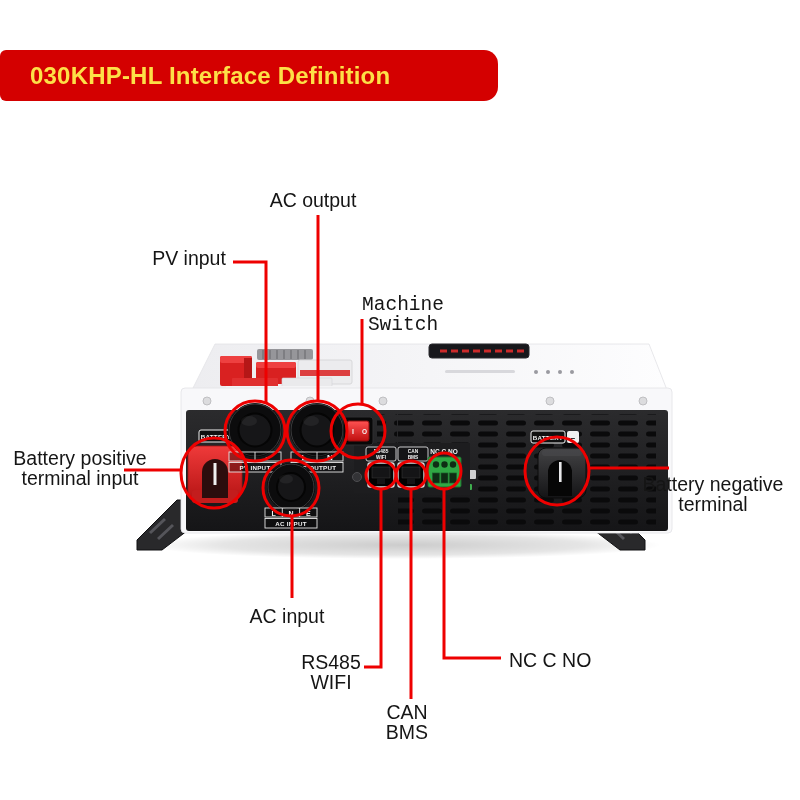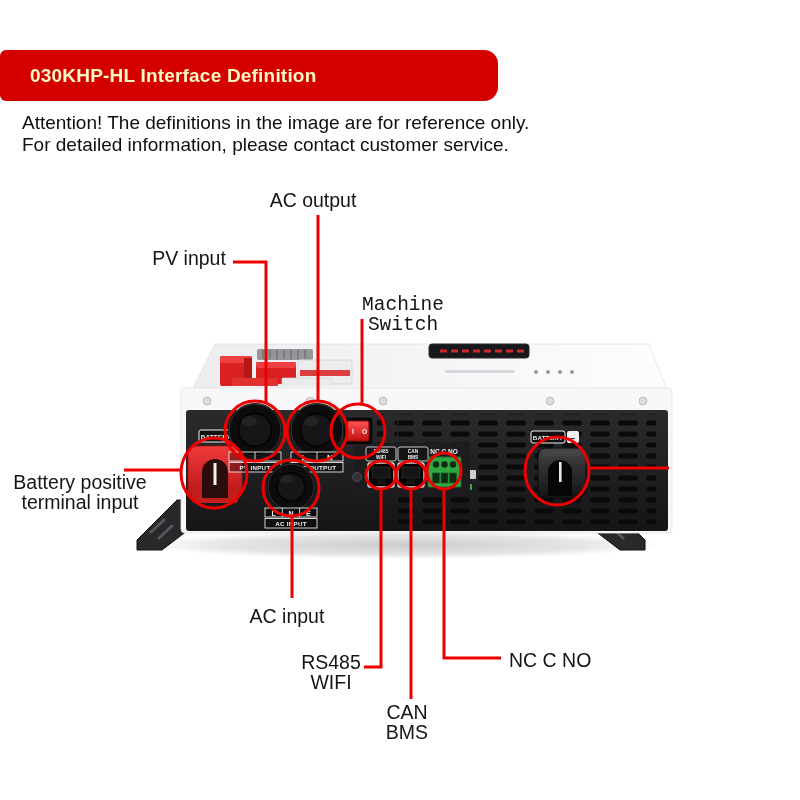--- a/index.html
+++ b/index.html
@@ -1,20 +1,20 @@
 <!DOCTYPE html>
 <html style="--accent-red: #d40000; --annotation-red: #ee0000; --panel-black: #1d1d1f; --body-white: #f6f6f8; --terminal-green: #2fa844; --switch-red: #e02020; --connector-red: #d92121;"><head>
 <meta charset="utf-8">
 <style>
   html,body{margin:0;padding:0;background:#fff;}
   .stage{position:relative;width:800px;height:800px;background:#ffffff;overflow:hidden;
          font-family:"Liberation Sans",sans-serif;}
   .banner{position:absolute;left:0;top:50px;width:498px;height:51px;
           background:var(--accent-red,#d40000);border-radius:6px 14px 14px 6px;
-          color:#fef9c3;font-size:19px;font-weight:700;line-height:51px;
+          color:#fde047;font-size:24px;font-weight:700;line-height:51px;
           padding-left:30px;box-sizing:border-box;letter-spacing:.2px;}
   .attention{position:absolute;left:22px;top:112px;font-size:19px;line-height:22px;
              color:#0f0f0f;white-space:pre-line;}
   .callout{position:absolute;font-size:19.5px;line-height:20px;color:#151515;
            white-space:pre-line;text-align:center;}
   .callout.left-align{text-align:left;}
   svg{position:absolute;left:0;top:0;}
   
   .ann{stroke:var(--annotation-red,#ee0000);stroke-width:3;fill:none;}
   .panelfill{fill:var(--panel-black,#1d1d1f);}
@@ -26,22 +26,20 @@
 </style>
 </head>
 <body>
 
 <div class="stage">
 
   <div class="banner">
     <span>030KHP-HL Interface Definition</span>
   </div>
 
-  <div class="attention">Attention! The definitions in the image are for reference only.
-For detailed information, please contact customer service.</div>
 
   <svg width="800" height="800" viewBox="0 0 800 800">
     <defs>
       <linearGradient id="topGrad" x1="0" y1="0" x2="1" y2="0">
         <stop offset="0" stop-color="#ededf0"></stop>
           <stop offset="1" stop-color="#fdfdfe"></stop>
       </linearGradient>
       <linearGradient id="panelGrad" x1="0" y1="0" x2="0" y2="1">
         <stop offset="0" stop-color="#2b2b2d"></stop>
           <stop offset="1" stop-color="#151517"></stop>
@@ -266,22 +264,24 @@
       <path class="ann" d="M292,516 V598"></path>
       <path class="ann" d="M364,667 H381 V489"></path>
       <path class="ann" d="M411,489 V699"></path>
       <path class="ann" d="M444,489 V658 H501"></path>
     </g>
   </svg>
 
   <div class="callout" style="left:243px;top:190px;width:140px;">AC output</div>
   <div class="callout" style="left:144px;top:248px;width:90px;">PV input</div>
   <div class="callout" style="left:323px;top:295px;width:160px;font-family:Liberation Mono, monospace;">Machine Switch</div>
-  <div class="callout" style="left:4px;top:472px;width:152px;">Battery positive
+  <div class="callout" style="left:4px;top:448px;width:152px;">Battery positive
 terminal input</div>
+  <div class="callout" style="left:633px;top:474px;width:160px;">Battery negative
+terminal</div>
   <div class="callout" style="left:237px;top:606px;width:100px;">AC input</div>
   <div class="callout" style="left:281px;top:652px;width:100px;">RS485
 WIFI</div>
   <div class="callout" style="left:357px;top:702px;width:100px;">CAN
 BMS</div>
   <div class="callout left-align" style="left:509px;top:650px;width:110px;">NC C NO</div>
 
 </div>
 
 </body></html>

